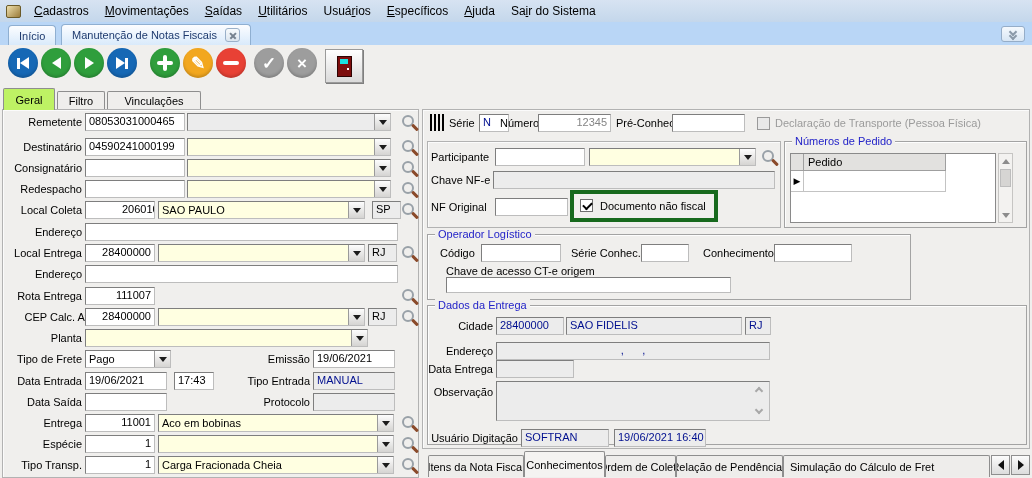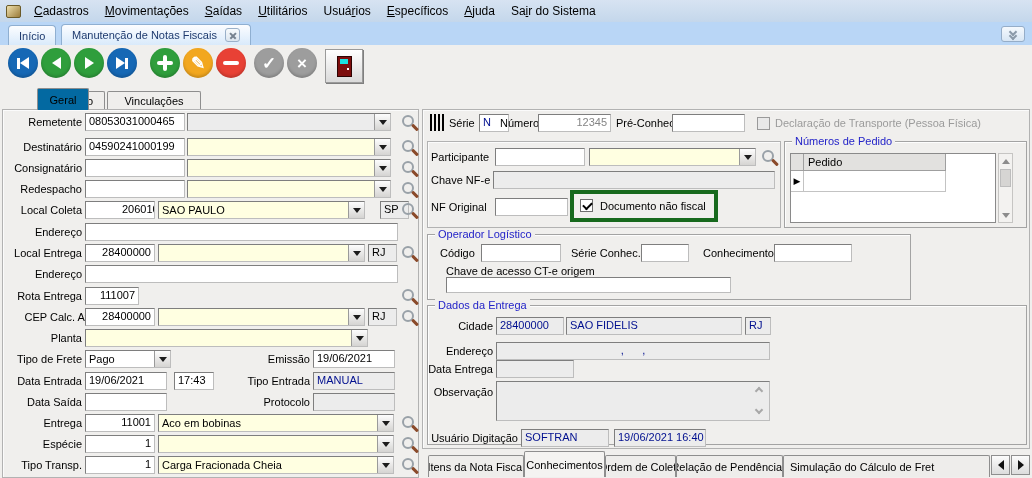--- a/index.html
+++ b/index.html
@@ -47,21 +47,21 @@
   .exitbtn { position:absolute; left:325px; top:49px; width:38px; height:34px;
     background:linear-gradient(#ffffff,#dadada); border:1px solid #9a9a9a;
     box-shadow:1px 1px 0 #7f7f7f; display:flex; align-items:center; justify-content:center; }
   .door { position:relative; width:15px; height:21px; background:#7d0d0d; border:1px solid #2e0303; }
   .door::before { content:""; position:absolute; left:2px; top:2px; width:8px; height:5px; background:#19e0e0; }
   .door::after { content:""; position:absolute; right:2px; top:11px; width:2px; height:2px; background:#fff; }
 
   
   .ptab { position:absolute; border:1px solid #8e8e8e; border-bottom:none; border-radius:2px 2px 0 0;
     background:#efeeec; display:flex; align-items:center; justify-content:center; }
-  .ptab.sel { background:#0369a1; z-index:5;margin-left:34px; }
+  .ptab.sel { background:#bef264; z-index:5; }
 
   
   .panel { position:absolute; border:1px solid #b2b2b2; box-shadow:inset 1px 1px 0 #fbfbfb; }
   .lbl { position:absolute; height:18px; line-height:18px; text-align:right; white-space:nowrap; }
   .llbl { position:absolute; height:18px; line-height:18px; text-align:left; white-space:nowrap; }
   .fld { position:absolute; height:18px; line-height:15px; padding:0 3px; background:#fff;
     border:1px solid #7e7e7e; border-right-color:#bdbdbd; border-bottom-color:#bdbdbd; overflow:hidden; white-space:pre; }
   .fld.gray { background:#ececec; }
   .fld.right { text-align:right; }
   .fld.navy { color:#000f8f; }
@@ -226,42 +226,42 @@
   <span class="mag" style="left:402px;top:182px;"></span>
 
   <div class="lbl" style="left:0;top:201px;width:82px;">Local Coleta</div>
   <div class="fld right" style="left:85px;top:201px;width:70px;padding-left:36px;">2060100</div>
   <div class="combo" style="left:158px;top:201px;width:207px;">
       <span class="ctext">SAO PAULO</span>
       <span class="dd">
         <i></i>
       </span>
     </div>
-  <div class="fld gray" style="left:380px;top:201px;width:29px;">SP</div>
+  <div class="fld gray" style="left:372px;top:201px;width:29px;">SP</div>
   <span class="mag" style="left:402px;top:203px;"></span>
 
   <div class="lbl" style="left:0;top:223px;width:82px;">Endereço</div>
   <div class="fld" style="left:85px;top:223px;width:313px;"></div>
 
   <div class="lbl" style="left:0;top:244px;width:82px;">Local Entrega</div>
   <div class="fld right" style="left:85px;top:244px;width:70px;">28400000</div>
   <div class="combo" style="left:158px;top:244px;width:207px;">
       <span class="ctext"></span>
       <span class="dd">
         <i></i>
       </span>
     </div>
   <div class="fld gray" style="left:368px;top:244px;width:29px;">RJ</div>
   <span class="mag" style="left:402px;top:246px;"></span>
 
   <div class="lbl" style="left:0;top:265px;width:82px;">Endereço</div>
   <div class="fld" style="left:85px;top:265px;width:313px;"></div>
 
   <div class="lbl" style="left:0;top:287px;width:82px;">Rota Entrega</div>
-  <div class="fld right" style="left:85px;top:287px;width:54px;">111007</div>
+  <div class="fld right" style="left:85px;top:287px;width:70px;">111007</div>
   <span class="mag" style="left:402px;top:289px;"></span>
 
   <div class="lbl" style="left:0;top:308px;width:82px;margin-left:12px;">CEP Calc. Até</div>
   <div class="fld right" style="left:85px;top:308px;width:70px;">28400000</div>
   <div class="combo" style="left:158px;top:308px;width:207px;">
       <span class="ctext"></span>
       <span class="dd">
         <i></i>
       </span>
     </div>

